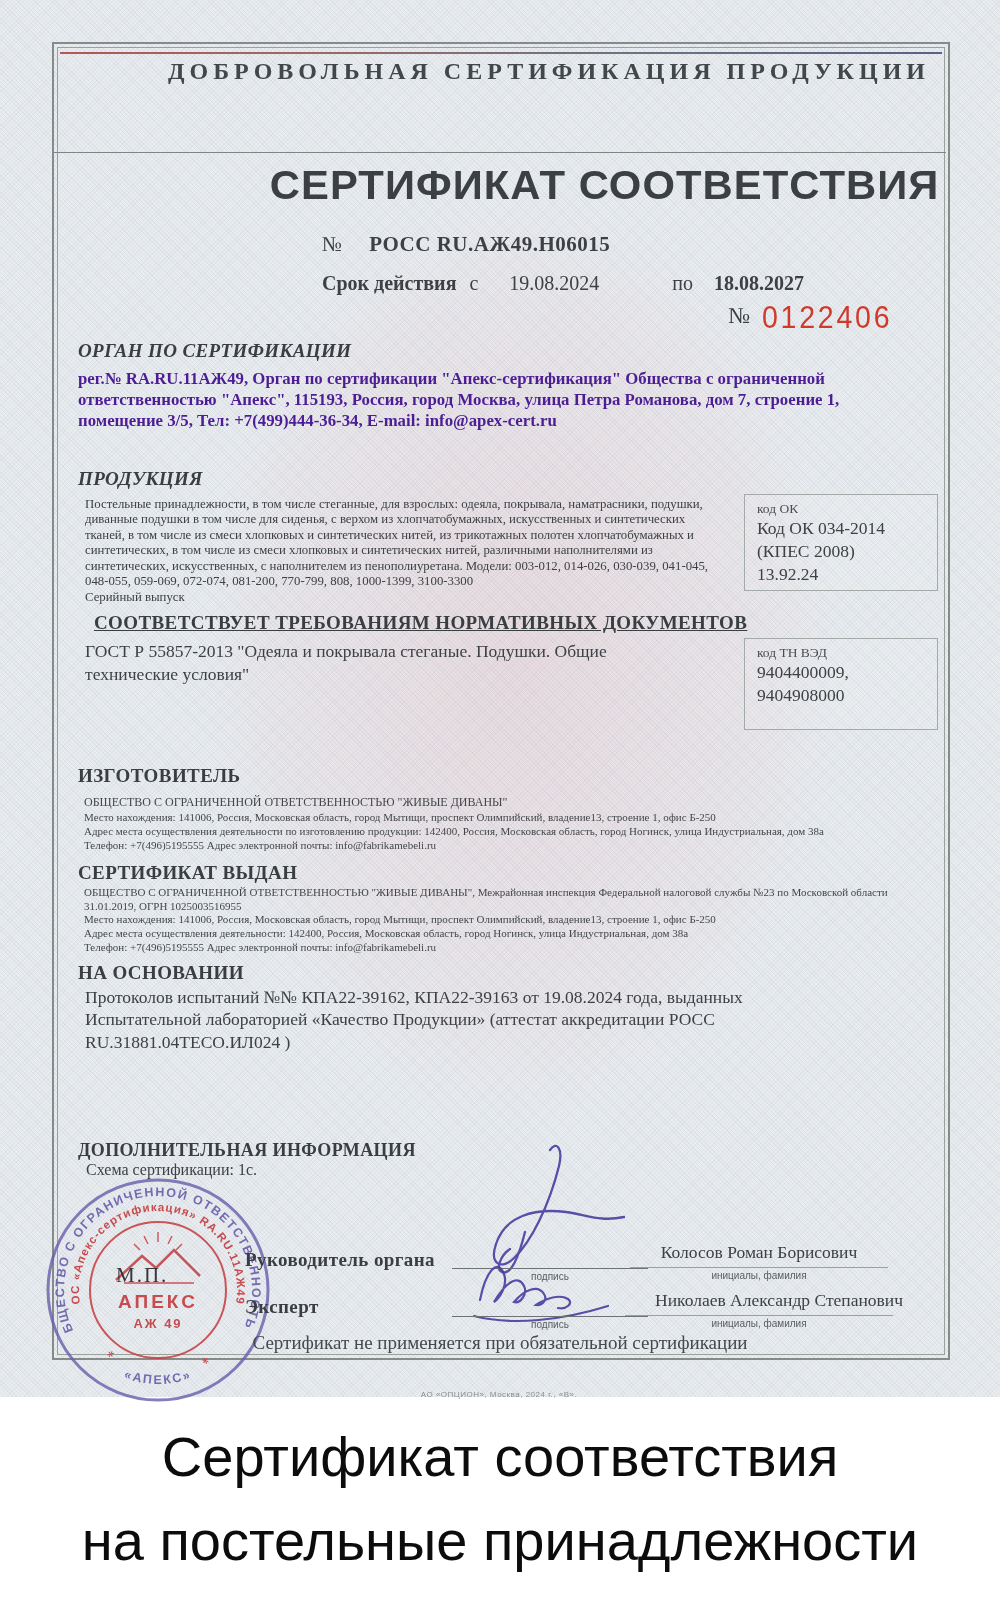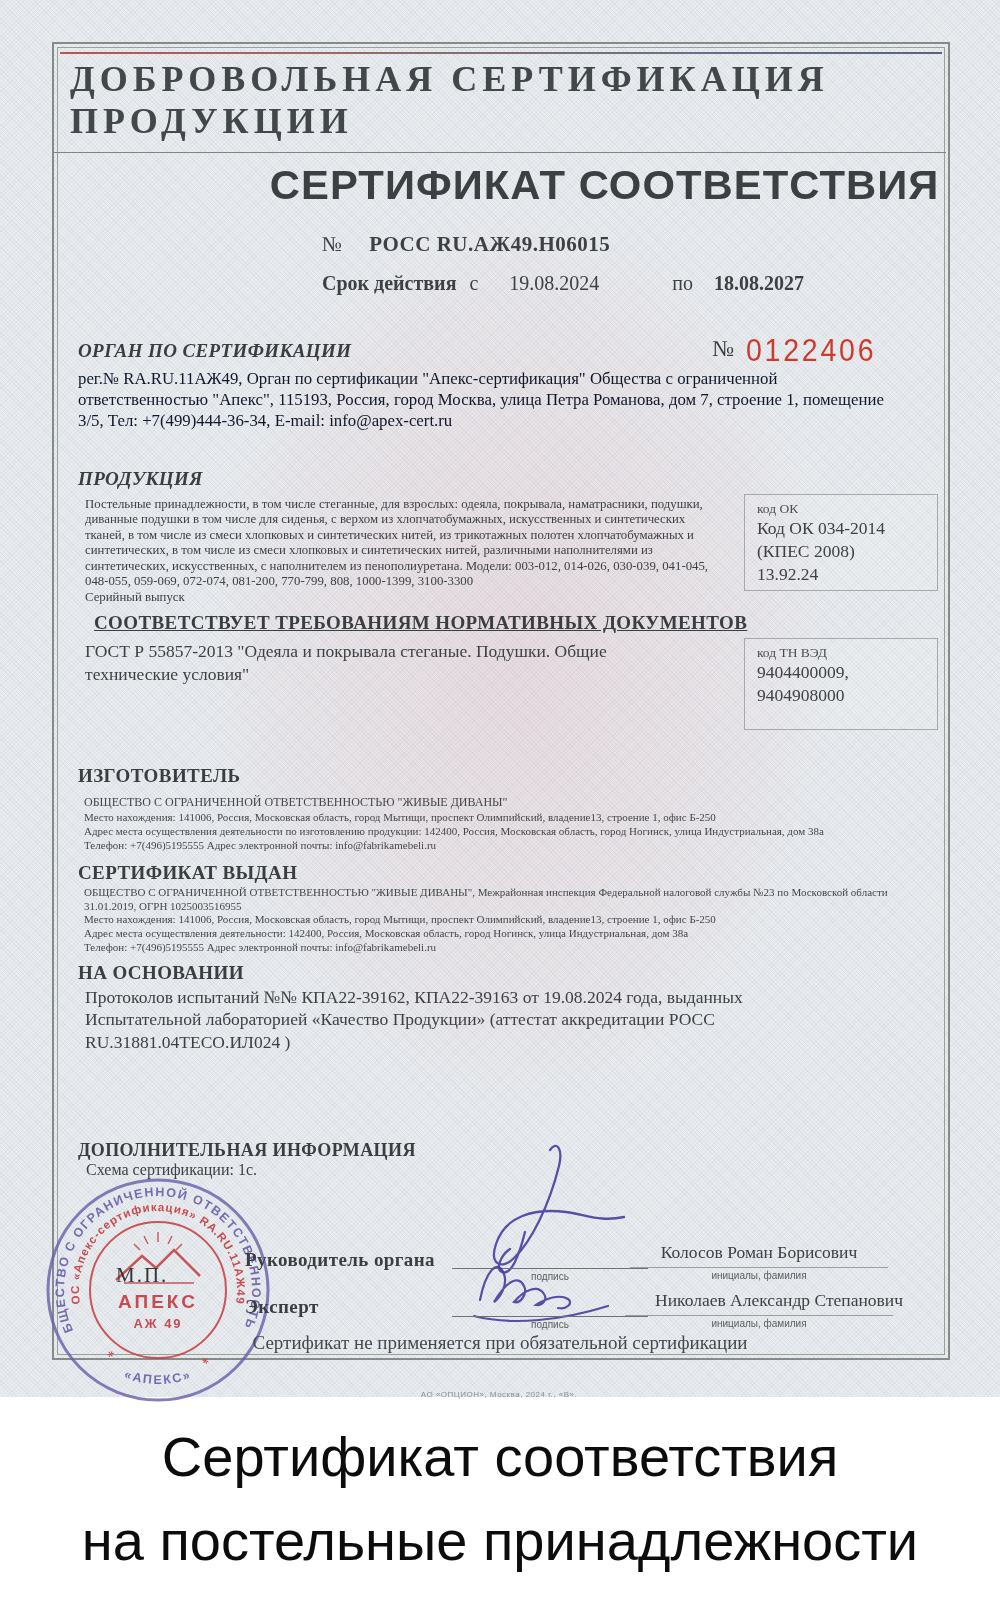--- a/index.html
+++ b/index.html
@@ -15,27 +15,27 @@
       repeating-linear-gradient(-45deg, rgba(146,162,176,0.09) 0 1px, transparent 1px 3px);}
 
   
   .frame{left:52px;top:42px;width:894px;height:1314px;border:2px solid #858b88;}
   .frame-inner{position:absolute;left:3px;top:3px;right:3px;bottom:3px;border:1px solid #9aa19d;}
   .redline{position:absolute;left:6px;right:6px;top:8px;height:2px;
     background:linear-gradient(90deg,#a83230,#8a4a42 28%,#4a5668 68%,#35406e);opacity:.8;}
   .hsep{left:54px;top:152px;width:892px;height:1px;background:#7e8582;}
 
   
-  .doc-header{left:70px;top:58px;width:860px;text-align:left;font-size:36px;font-weight:700;
+  .doc-header{left:70px;top:58px;width:860px;text-align:right;font-size:24px;font-weight:700;
     letter-spacing:5px;color:#42474a;}
   .doc-title{left:268px;top:162px;width:660px;text-align:center;
     font-family:"Liberation Sans",sans-serif;font-size:41px;font-weight:700;letter-spacing:1px;
     color:#3c4043;transform:scaleX(1.02);transform-origin:left;}
   .h{font-size:19px;font-weight:700;color:#3a3e41;letter-spacing:.4px;}
-  .bodytxt{font-size:16.8px;line-height:1.26;color:#0f172a;}
+  .bodytxt{font-size:16.8px;line-height:1.26;color:#4c1d95;font-weight:bold;}
   .smalltxt{font-size:11px;line-height:1.24;color:#43474a;}
   .tinylabel{font-family:"Liberation Sans",sans-serif;font-size:10px;color:#5a5e60;}
   .codebox{border:1px solid #a3aaa8;background:rgba(255,255,255,0.08);padding:6px 10px 4px 12px;}
   .codebox .cb-label{font-size:13.5px;color:#4a4e50;}
   .codebox .cb-line{font-size:17.5px;line-height:1.3;color:#3e4245;}
   .sigline{height:1px;background:#6d7274;}
   .dotline{height:1px;background:#9a9fa1;}
   .redno{font-family:"Liberation Sans",sans-serif;font-weight:400;font-size:31px;color:#cf3a2b;
     letter-spacing:3px;transform:scaleX(0.92);transform-origin:left;}
   .caption{left:0;width:1000px;text-align:center;font-family:"Liberation Sans",sans-serif;
@@ -62,21 +62,21 @@
   <span>№</span>
   <span style="font-weight:700;margin-left:22px;letter-spacing:.5px;">РОСС RU.АЖ49.Н06015</span>
 </div>
 <div class="abs" style="left:322px;top:272px;font-size:20px;">
   <span style="font-weight:700;">Срок действия</span>
   <span style="margin-left:8px;">с</span>
   <span style="font-weight:400;margin-left:26px;">19.08.2024</span>
   <span style="margin-left:68px;">по</span>
   <span style="font-weight:700;margin-left:16px;">18.08.2027</span>
 </div>
-<div class="abs" style="left:712px;top:303px;margin-top:33px;">
+<div class="abs" style="left:728px;top:303px;">
   <span style="font-size:23px;color:#3a3e41;vertical-align:top;">№</span>
   <span class="redno" style="display:inline-block;margin-left:8px;margin-top:-3px;">0122406</span>
 </div>
 
 <div class="abs h" style="left:78px;top:340px;font-style:italic;">ОРГАН ПО СЕРТИФИКАЦИИ</div>
 <div class="abs bodytxt" style="left:78px;top:368px;width:806px;">рег.№ RA.RU.11АЖ49, Орган по сертификации "Апекс-сертификация" Общества с ограниченной ответственностью "Апекс", 115193, Россия, город Москва, улица Петра Романова, дом 7, строение 1, помещение 3/5, Тел: +7(499)444-36-34, E-mail: info@apex-cert.ru</div>
 
 <div class="abs h" style="left:78px;top:468px;font-style:italic;">ПРОДУКЦИЯ</div>
 <div class="abs" style="left:85px;top:497px;width:637px;font-size:12.8px;line-height:1.21;">Постельные принадлежности, в том числе стеганные, для взрослых: одеяла, покрывала, наматрасники, подушки, диванные подушки в том числе для сиденья, с верхом из хлопчатобумажных, искусственных и синтетических тканей, в том числе из смеси хлопковых и синтетических нитей, из трикотажных полотен хлопчатобумажных и синтетических, в том числе из смеси хлопковых и синтетических нитей, различными наполнителями из синтетических, искусственных, с наполнителем из пенополиуретана. Модели: 003-012, 014-026, 030-039, 041-045, 048-055, 059-069, 072-074, 081-200, 770-799, 808, 1000-1399, 3100-3300</div>
 <div class="abs" style="left:85px;top:590px;font-size:12.8px;">Серийный выпуск</div>

